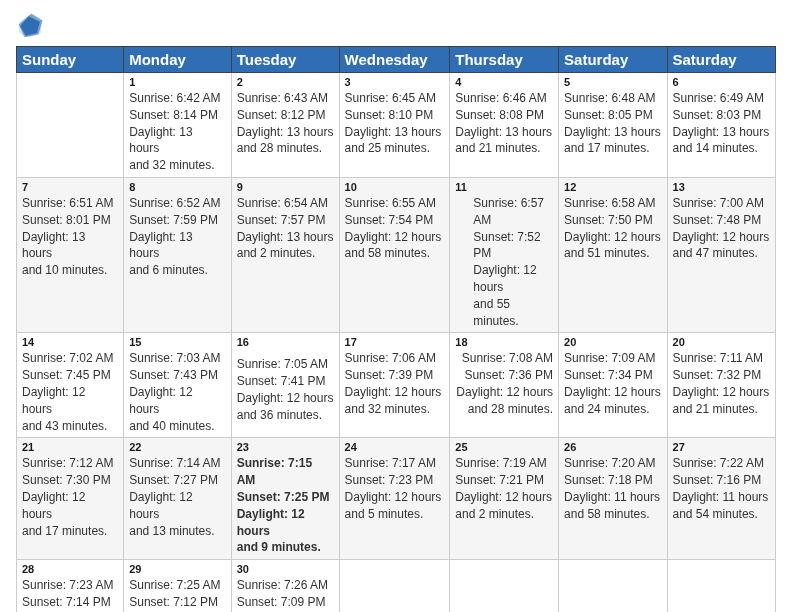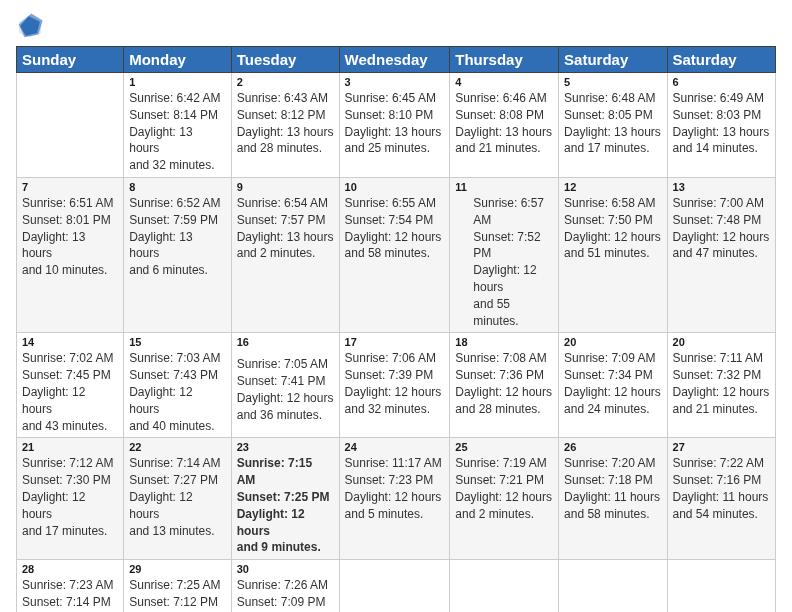--- a/index.html
+++ b/index.html
@@ -256,21 +256,21 @@
           </td>
           <td>
             <span class="day-num">17</span>
             <div class="day-info" style="white-space: pre-line;">Sunrise: 7:06 AM
 Sunset: 7:39 PM
 Daylight: 12 hours
 and 32 minutes.</div>
           </td>
           <td>
             <span class="day-num">18</span>
-            <div class="day-info" style="white-space: pre-line;">Sunrise: 7:08 AM
+            <div class="day-info" style="white-space: pre-line; text-align: right;">Sunrise: 7:08 AM
 Sunset: 7:36 PM
 Daylight: 12 hours
 and 28 minutes.</div>
           </td>
           <td>
             <span class="day-num">20</span>
             <div class="day-info" style="white-space: pre-line;">Sunrise: 7:09 AM
 Sunset: 7:34 PM
 Daylight: 12 hours
 and 24 minutes.</div>
@@ -300,21 +300,21 @@
           </td>
           <td>
             <span class="day-num">23</span>
             <div class="day-info" style="white-space: pre-line; font-weight: bold;">Sunrise: 7:15 AM
 Sunset: 7:25 PM
 Daylight: 12 hours
 and 9 minutes.</div>
           </td>
           <td>
             <span class="day-num">24</span>
-            <div class="day-info" style="white-space: pre-line;">Sunrise: 11:17 AM
+            <div class="day-info" style="white-space: pre-line;">Sunrise: 7:17 AM
 Sunset: 7:23 PM
 Daylight: 12 hours
 and 5 minutes.</div>
           </td>
           <td>
             <span class="day-num">25</span>
             <div class="day-info" style="white-space: pre-line;">Sunrise: 7:19 AM
 Sunset: 7:21 PM
 Daylight: 12 hours
 and 2 minutes.</div>

